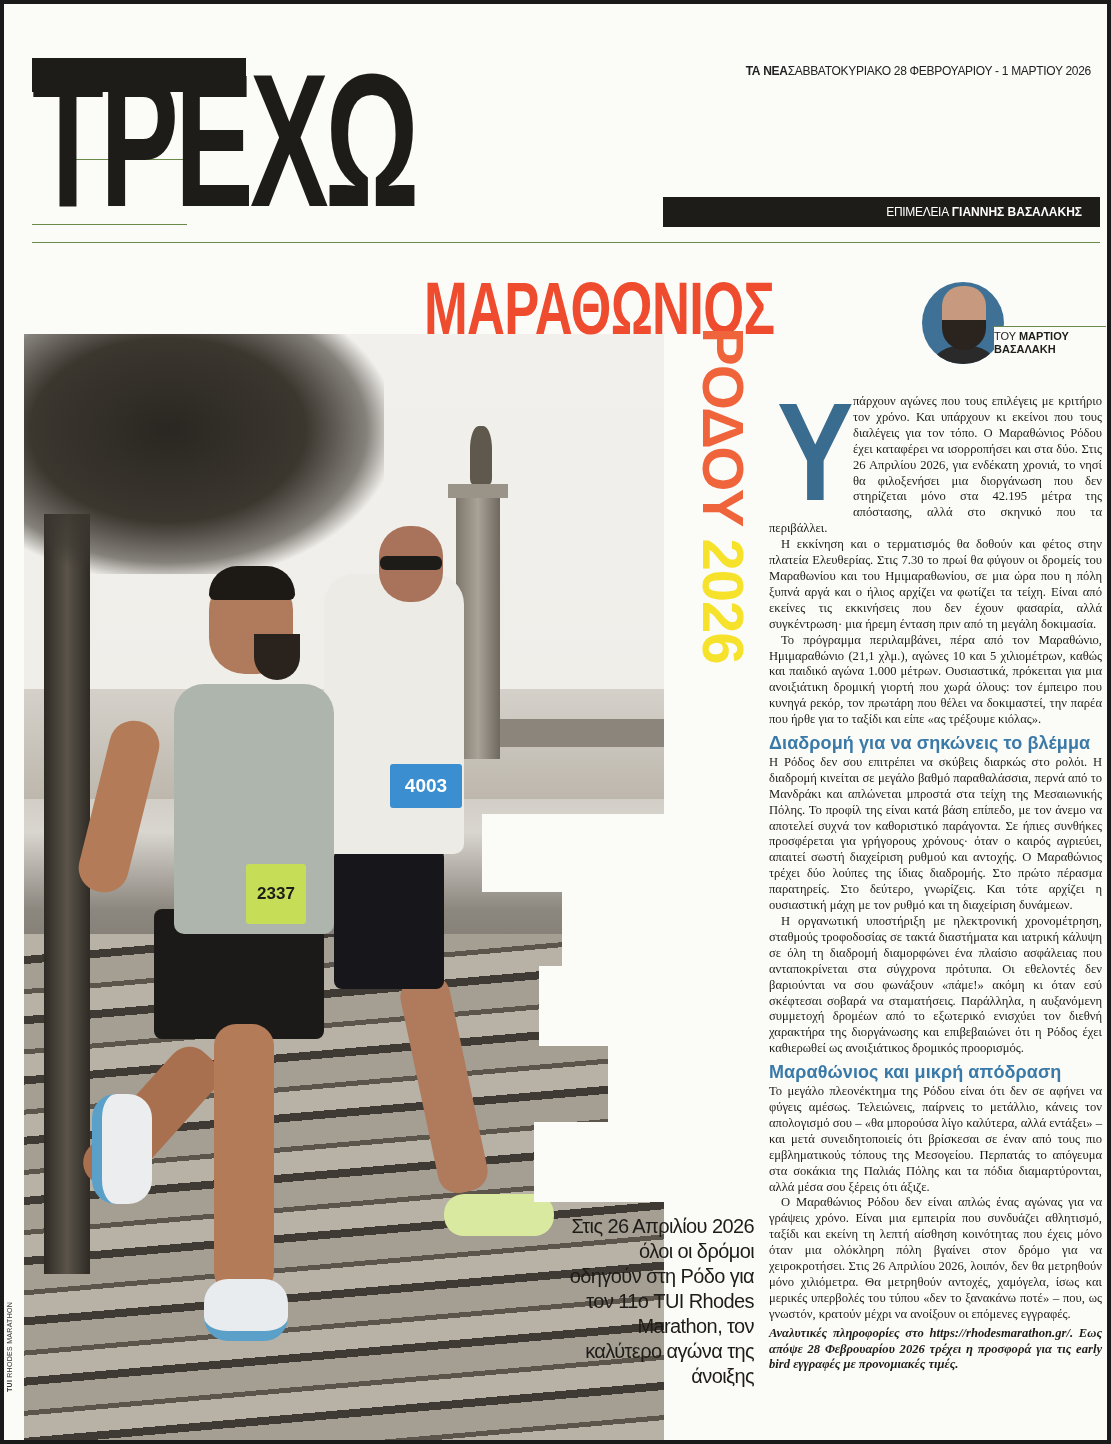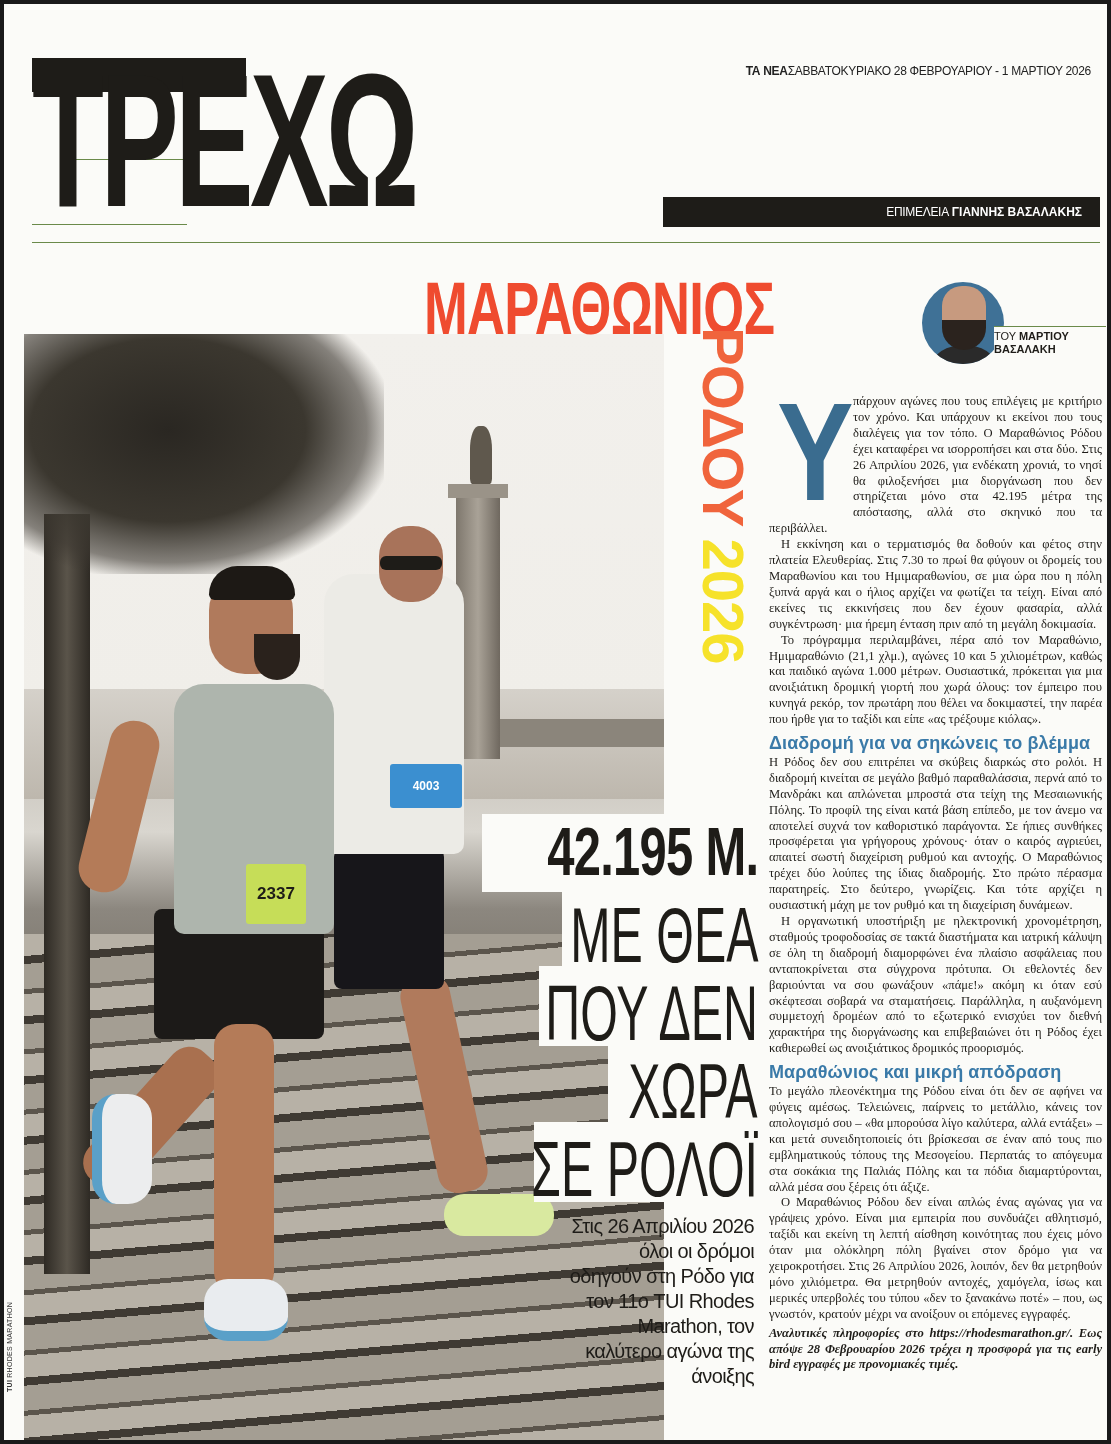--- a/index.html
+++ b/index.html
@@ -57,21 +57,21 @@
   .runner-front-head { left: 185px; top: 240px; width: 84px; height: 100px; background: #b07a5c; border-radius: 36px; }
   .runner-front-beard { left: 230px; top: 300px; width: 46px; height: 46px; background: #2a221c; border-radius: 0 0 24px 24px; }
   .runner-front-hair { left: 185px; top: 232px; width: 86px; height: 34px; background: #1d1915; border-radius: 30px 30px 6px 6px; }
   .runner-front-arm { left: 70px; top: 385px; width: 50px; height: 175px; background: #b47b58; transform: rotate(14deg); border-radius: 24px; }
   .runner-front-shorts { left: 130px; top: 575px; width: 170px; height: 130px; background: #1c1a18; border-radius: 8px; }
   .runner-front-leg { left: 190px; top: 690px; width: 60px; height: 270px; background: #b47b58; border-radius: 22px; }
   .runner-front-leg2 { left: 100px; top: 700px; width: 54px; height: 170px; background: #a9704f; transform: rotate(42deg); border-radius: 22px; }
   .runner-front-shoe { left: 180px; top: 945px; width: 84px; height: 62px; background: #e9ecef; border-radius: 24px; border-bottom: 10px solid #5aa0c8; }
   .runner-front-shoe2 { left: 68px; top: 760px; width: 60px; height: 110px; background: #ecedee; border-radius: 24px; border-left: 10px solid #5aa0c8; }
   .bib { position: absolute; background: #fff; color: #1e1c18; font-family: "Liberation Sans", sans-serif; font-weight: 700; text-align: center; }
-  .bib-4003 { left: 366px; top: 430px; width: 72px; height: 44px; background: #3b8fd0; color: #fff; font-size: 12px; line-height: 44px; border-radius: 3px; }
+  .bib-4003 { left: 366px; top: 430px; width: 72px; height: 44px; background: #3b8fd0; color: #fff; font-size: 19px; line-height: 44px; border-radius: 3px; }
   .bib-2337 { left: 222px; top: 530px; width: 60px; height: 60px; background: #c6dd58; font-size: 17px; line-height: 60px; border-radius: 3px; }
   .credit {
     position: absolute; left: 2px; top: 1388px; transform: rotate(-90deg); transform-origin: left top;
     font-family: "Liberation Sans", sans-serif; font-size: 7px; color: #333; white-space: nowrap; letter-spacing: 0.3px;
   }
   .credit b { font-weight: 700; margin-right: 2px; }
 
   
   .kicker-1 {
     position: absolute; left: 420px; top: 265px;
@@ -187,27 +187,20 @@
   <div class="kicker-1">ΜΑΡΑΘΩΝΙΟΣ</div>
   <div class="kicker-2">
     <span class="k-rodou">ΡΟΔΟΥ</span><span class="k-year">2026</span>
   </div>
 
   <div class="headline-box" style="left:478px; top:810px; width:276px; height:78px;"></div>
   <div class="headline-box" style="left:558px; top:885px; width:196px; height:80px;"></div>
   <div class="headline-box" style="left:535px; top:962px; width:219px; height:80px;"></div>
   <div class="headline-box" style="left:604px; top:1040px; width:150px; height:80px;"></div>
   <div class="headline-box" style="left:530px; top:1118px; width:224px; height:80px;"></div>
-  <div style="position:absolute; left:470px; top:808px; width:284px; height:400px;">
-    <div class="headline-line hl-1" style="top:4px;">42.195 Μ.</div>
-    <div class="headline-line hl-n" style="top:84px;">ΜΕ ΘΕΑ</div>
-    <div class="headline-line hl-n" style="top:162px;">ΠΟΥ ΔΕΝ</div>
-    <div class="headline-line hl-n" style="top:240px;">ΧΩΡΑ</div>
-    <div class="headline-line hl-n" style="top:318px;">ΣΕ ΡΟΛΟΪ</div>
-  </div>
   <div class="deck">Στις 26 Απριλίου 2026 όλοι οι δρόμοι οδηγούν στη Ρόδο για τον 11ο TUI Rhodes Marathon, τον καλύτερο αγώνα της άνοιξης</div>
 
   <div class="author-avatar">
     <div class="shirt"></div>
     <div class="face"></div>
     <div class="beard"></div>
   </div>
   <div class="author-tag">
     <span class="prefix">ΤΟΥ</span> <span class="name">ΜΑΡΤΙΟΥ</span><br>
     <span class="name">ΒΑΣΑΛΑΚΗ</span>

